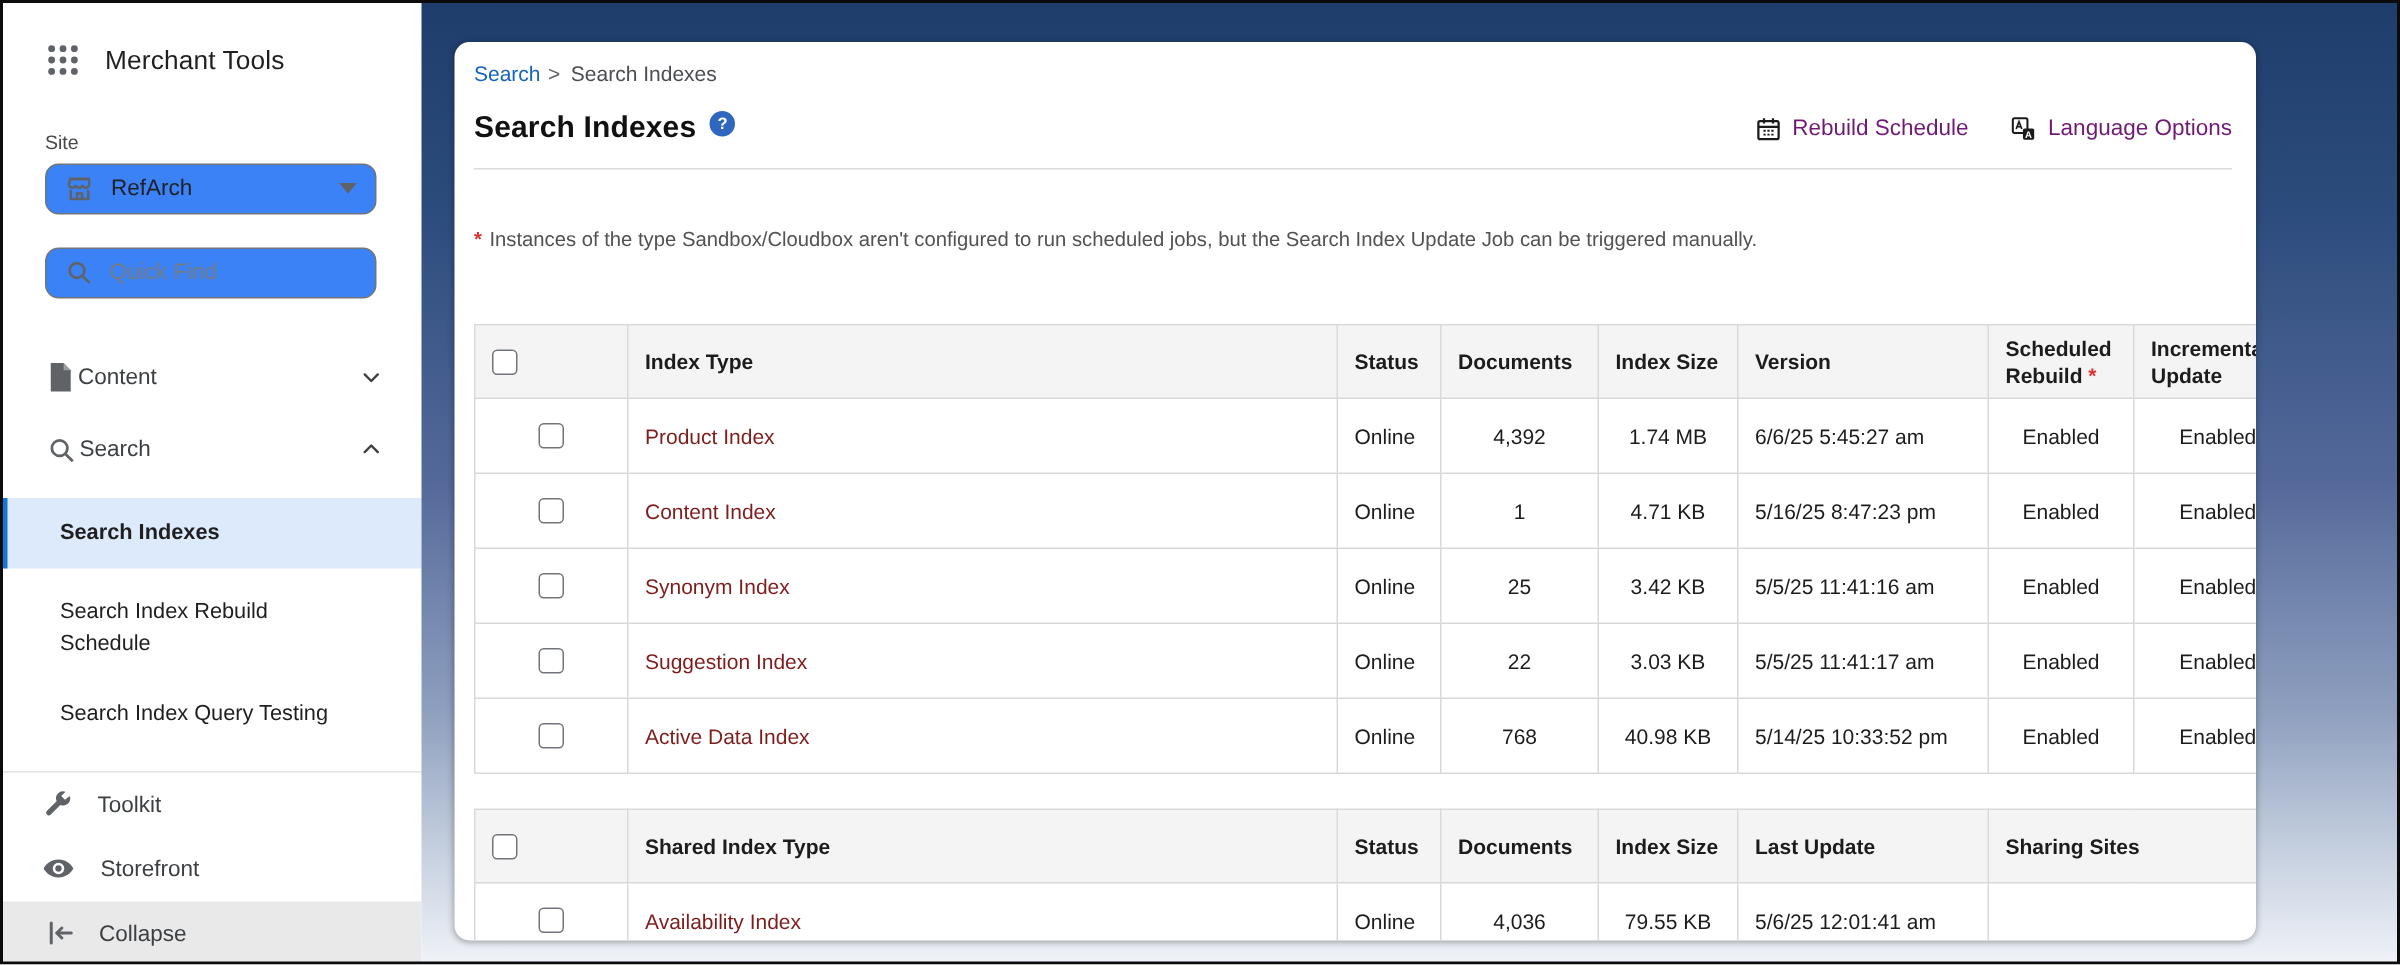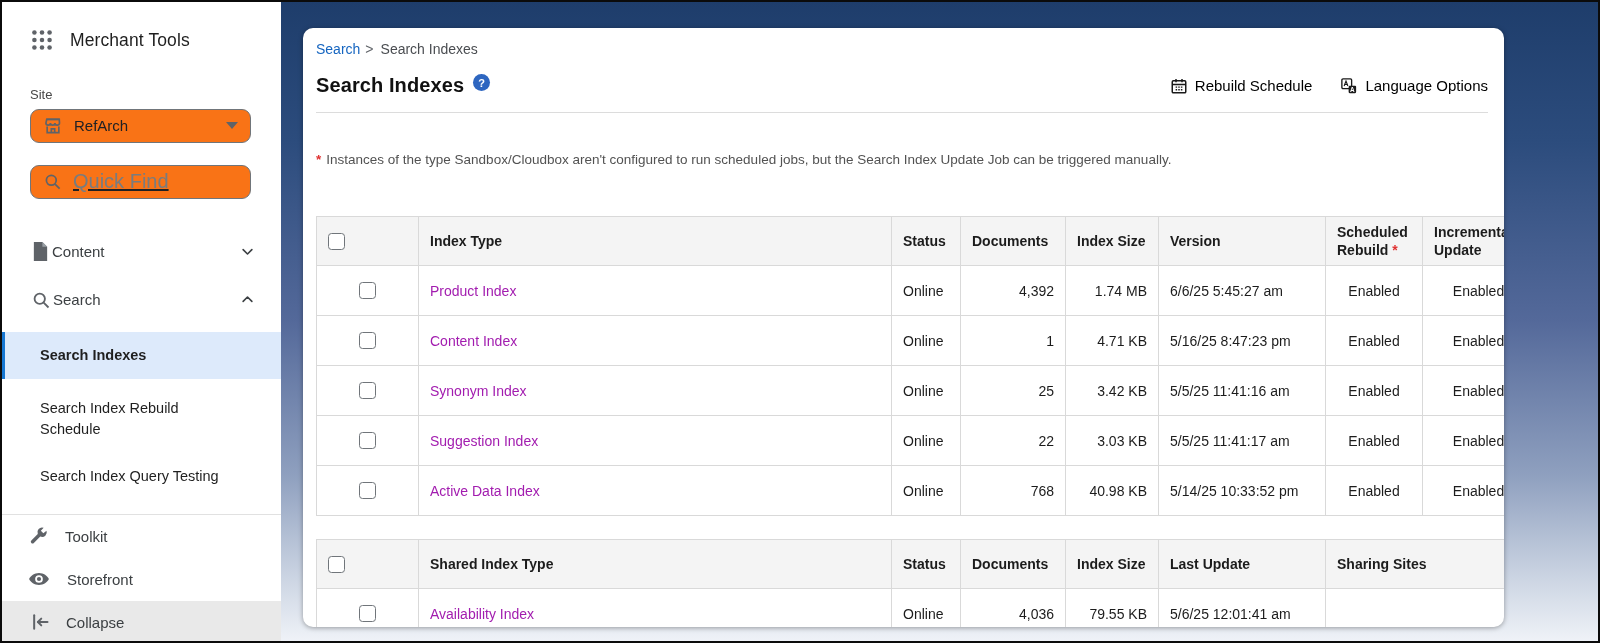--- a/index.html
+++ b/index.html
@@ -12,25 +12,25 @@
     display: flex;
     background: #fff;
   }
   .frame { position: absolute; inset: 0; border: 2px solid #0b0b0b; pointer-events: none; z-index: 50; }
 
   
   .sidebar { width: 281px; min-width: 281px; background: #fff; display: flex; flex-direction: column; height: 643px; }
   .sb-header { display: flex; align-items: center; gap: 15px; padding: 27px 0 0 29px; }
   .sb-title { font-size: 17.5px; font-weight: 500; color: #1f1f1f; letter-spacing: .1px; }
   .site-label { margin: 34px 0 7px 30px; font-size: 13px; color: #474747; }
-  .sb-field { margin-left: 30px; width: 221px; height: 37px; border: 1.5px solid #70757a; border-radius: 9px; display: flex; align-items: center; padding: 0 12px; gap: 11px; background: #f97316; cursor: pointer; }
+  .sb-field { margin-left: 30px; width: 221px; height: 37px; border: 1.5px solid #70757a; border-radius: 9px; display: flex; align-items: center; padding: 0 12px; gap: 11px; background: #3b82f6; cursor: pointer; }
   .sb-field .caret { width: 0; height: 0; border-left: 6.5px solid transparent; border-right: 6.5px solid transparent; border-top: 7.5px solid #5f6368; margin-left: auto; }
   .site-value { font-size: 15px; color: #202124; }
   .quickfind { margin-top: 22px; cursor: text; }
-  .quickfind input { border: none; outline: none; font-size: 20px; width: 150px; font-family: inherit; color: #202124; background: transparent; text-decoration: underline; }
+  .quickfind input { border: none; outline: none; font-size: 15px; width: 150px; font-family: inherit; color: #202124; background: transparent; }
   .quickfind input::placeholder { color: #777c80; }
 
   .nav-group { margin-top: 28px; }
   .nav-item { display: flex; align-items: center; gap: 2px; padding: 14px 26px 14px 31px; cursor: pointer; }
   .nav-item .nav-label { font-size: 15px; color: #3c4043; }
   .nav-item .chev { margin-left: auto; }
 
   .sub-item { padding: 11px 26px 11px 40px; font-size: 14.5px; color: #1f1f1f; line-height: 1.45; cursor: pointer; }
   .sub-item.selected { background: #ddeafb; border-left: 5px solid #1677d2; padding-left: 35px; padding-top: 13px; padding-bottom: 13px; font-weight: bold; }
   .sub-item + .sub-item { margin-top: 4px; }
@@ -47,37 +47,37 @@
 
   .breadcrumb { padding-top: 13px; font-size: 14px; color: #4a4d51; }
   .breadcrumb a { color: #1565c0; text-decoration: none; cursor: pointer; }
   .breadcrumb .sep { margin: 0 7px 0 5px; color: #5f6368; }
 
   .title-row { margin-top: 17px; display: flex; align-items: center; justify-content: space-between; }
   .title-left { display: flex; align-items: center; gap: 9px; }
   .page-title { font-size: 20px; font-weight: bold; color: #111; letter-spacing: .1px; }
   .help-badge { width: 17px; height: 17px; border-radius: 50%; background: #2e66c0; color: #fff; font-size: 11px; font-weight: bold; display: flex; align-items: center; justify-content: center; cursor: pointer; margin-top: -6px; }
   .header-links { display: flex; align-items: center; gap: 28px; }
-  .hlink { display: flex; align-items: center; gap: 7px; color: #000000; font-size: 15px; text-decoration: none; cursor: pointer; }
+  .hlink { display: flex; align-items: center; gap: 7px; color: #701a75; font-size: 15px; text-decoration: none; cursor: pointer; }
 
   .title-hr { border: none; border-top: 1px solid #dcdcdc; margin-top: 15px; }
 
   .note { margin-top: 39px; font-size: 13.5px; color: #525252; }
   .note .red-ast { color: #e03131; margin-right: 5px; font-weight: bold; }
 
   
   table.idx { margin-top: 49px; width: 1218px; border-collapse: collapse; table-layout: fixed; font-size: 14px; }
   table.idx th, table.idx td { border: 1px solid #d9d9d9; padding: 4px 11px; vertical-align: middle; }
   table.idx th { background: #f4f4f4; font-weight: bold; color: #1c1c1c; height: 49px; text-align: left; line-height: 1.3; }
   table.idx td { height: 50px; color: #1c1c1c; }
   th.ctr, td.ctr { text-align: center; }
   th.rgt, td.rgt { text-align: right; }
-  td.num { text-align: right; }
+  td.num { text-align: center; }
   td.cbx, th.cbx { text-align: center; }
-  td a.idx-link { color: #a21caf; text-decoration: none; cursor: pointer; }
+  td a.idx-link { color: #7f1d1d; text-decoration: none; cursor: pointer; }
   .red { color: #e03131; }
   tr.spacer td { height: 24px; border-left: none; border-right: none; background: #fff; padding: 0; }
   .checkbox { display: inline-block; width: 17px; height: 17px; border: 1.5px solid #70757a; border-radius: 3.5px; background: #fff; cursor: pointer; vertical-align: middle; }
 
   .icon { display: inline-flex; flex: none; align-items: center; justify-content: center; }
 </style>
 </head>
 <body>
 
 <div class="frame"></div>

